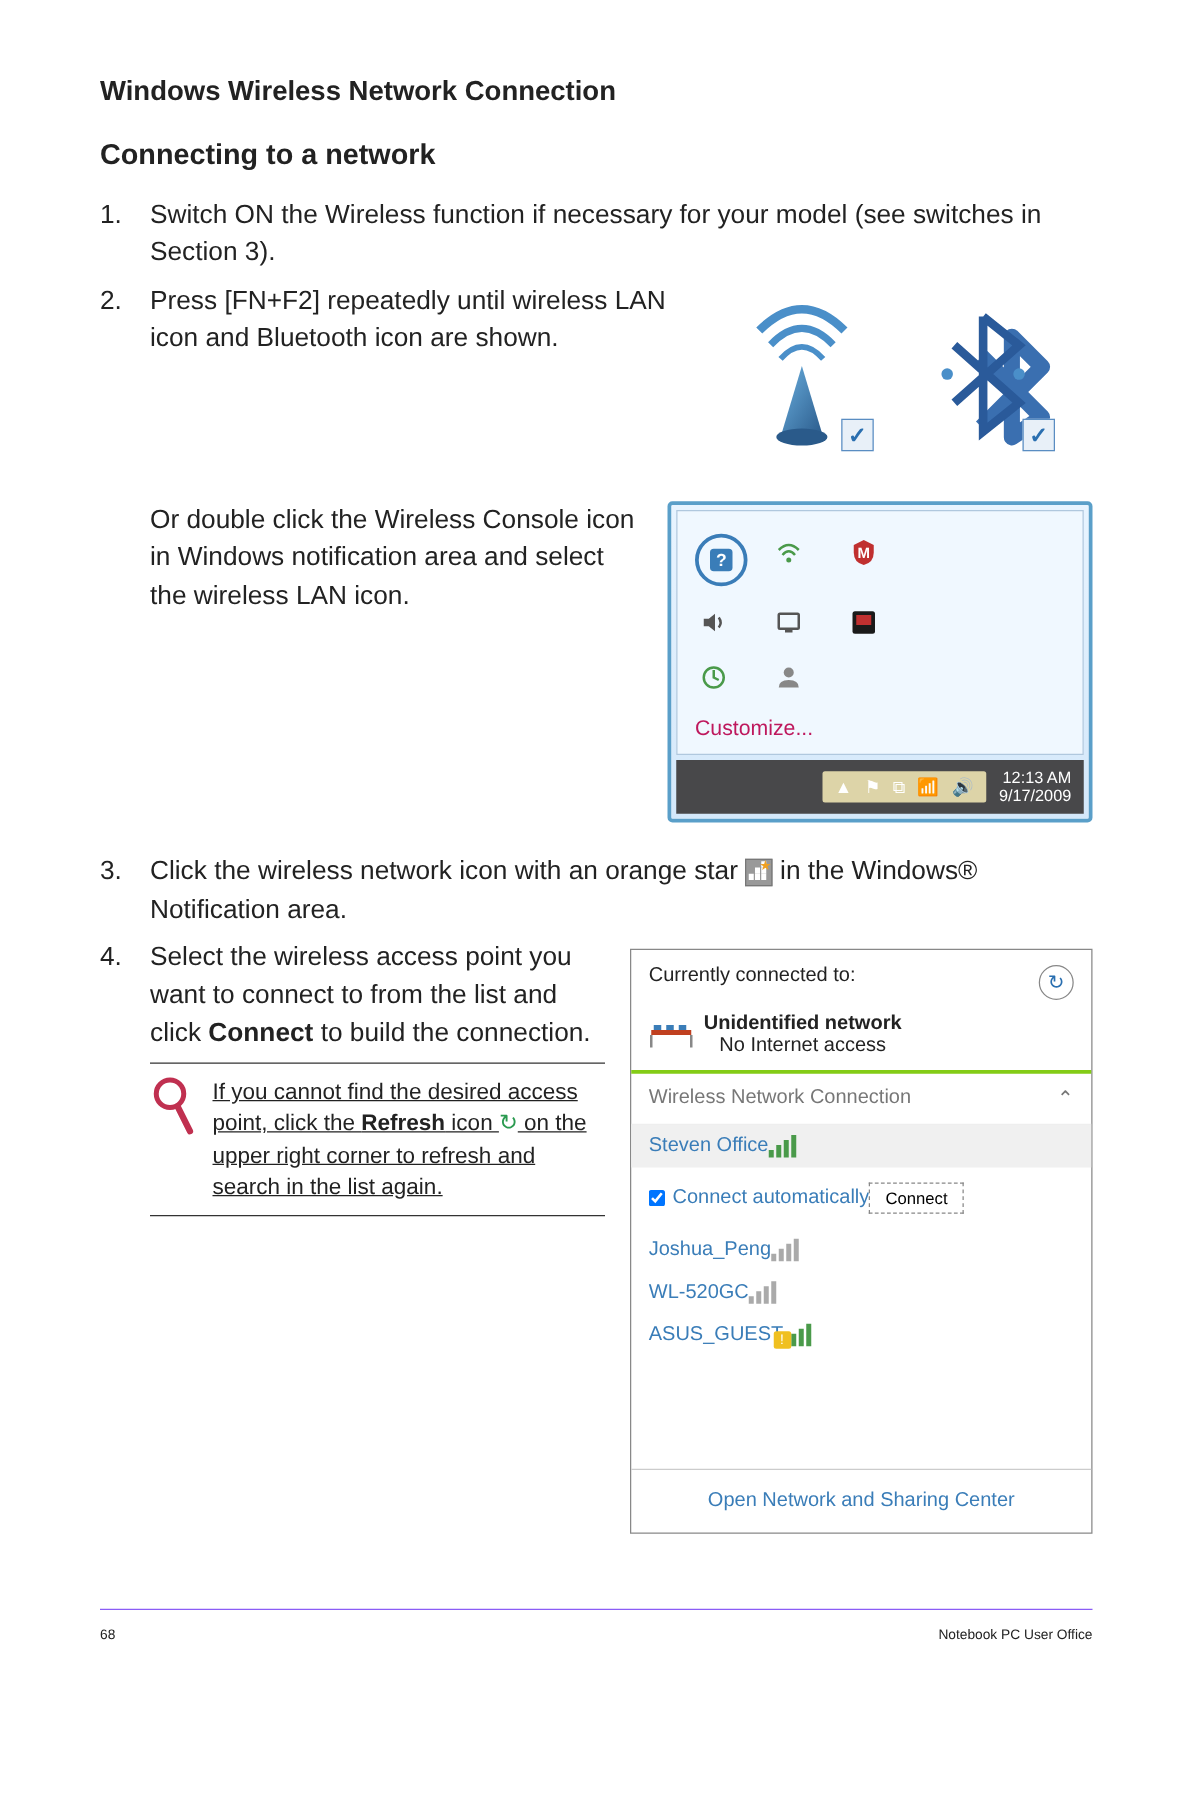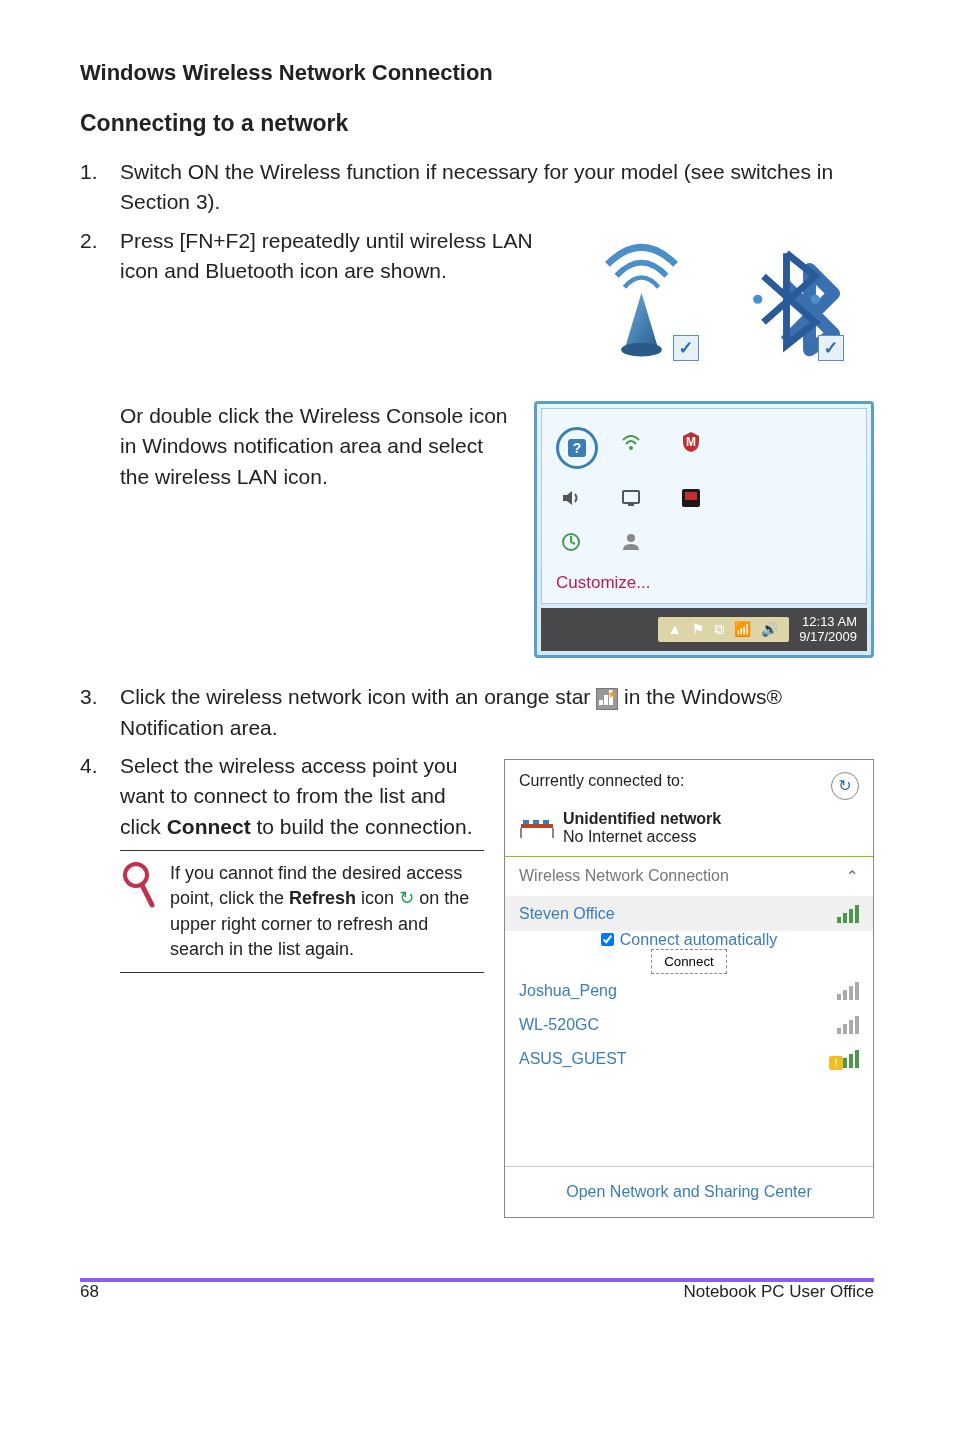--- a/index.html
+++ b/index.html
@@ -175,21 +175,22 @@
     }
     .network-panel {
       width: 370px;
       border: 1px solid #888;
       background: white;
       font-size: 16px;
       margin-top: 8px;
     }
     .np-header {
       padding: 12px 14px 10px 14px;
-      border-bottom: 1px solid #84cc16;
+      border-bottom: 3px solid #84cc16;
+      text-align: center;
     }
     .np-header-top {
       display: flex;
       justify-content: space-between;
       align-items: flex-start;
       margin-bottom: 10px;
     }
     .np-refresh {
       width: 28px;
       height: 28px;
@@ -211,34 +212,33 @@
     .np-section-label {
       padding: 10px 14px;
       color: #777;
       display: flex;
       justify-content: space-between;
       border-bottom: 1px solid #eee;
     }
     .np-item {
       padding: 8px 14px;
       display: flex;
-      justify-content: space-between;
+      justify-content: flex-start;
       align-items: center;
       color: #3a7db8;
     }
     .np-item.selected {
       background: #f0f0f0;
     }
     .np-checkbox-row {
-      padding: 0 14px;
-      display: flex;
-      justify-content: flex-end;
+      padding: 12px 14px;
+      display: flex;
+      justify-content: flex-start;
       align-items: center;
       color: #3a7db8;
-      flex-direction: column;
     }
     .np-checkbox-row label {
       display: flex;
       align-items: center;
       gap: 6px;
     }
     .connect-btn {
       border: 1px dashed #888;
       padding: 4px 12px;
       background: white;
@@ -285,41 +285,42 @@
       margin-top: 90px;
     }
     .note-box {
       display: flex;
       gap: 14px;
       border-top: 1px solid #333;
       border-bottom: 1px solid #333;
       padding: 10px 0;
       margin-top: 2px;
       margin-left: 40px;
+      text-decoration: underline;
     }
     .note-icon {
       width: 36px;
       flex-shrink: 0;
     }
     .note-text {
       font-size: 18px;
       line-height: 1.4;
     }
     .refresh-inline {
       display: inline-flex;
       color: #2a9a50;
       font-size: 18px;
     }
     .bottom-bar {
       margin-top: 60px;
-      border-top: 4px solid #8b5cf6;
-      padding-top: 0;
+      border-top: 1px solid #8b5cf6;
+      padding-top: 14px;
       display: flex;
       justify-content: space-between;
-      font-size: 17px;
+      font-size: 11px;
     }
     b { font-weight: bold; }
   </style>
 </head>
 <body>
 
 <h1>Windows Wireless Network Connection</h1>
 <h2>Connecting to a network</h2>
 
 <div class="step-row">

